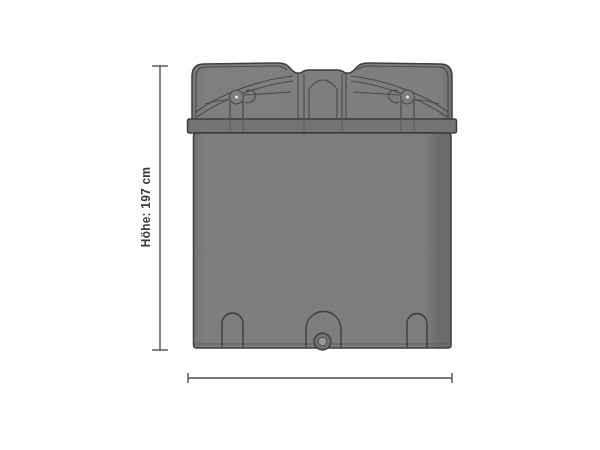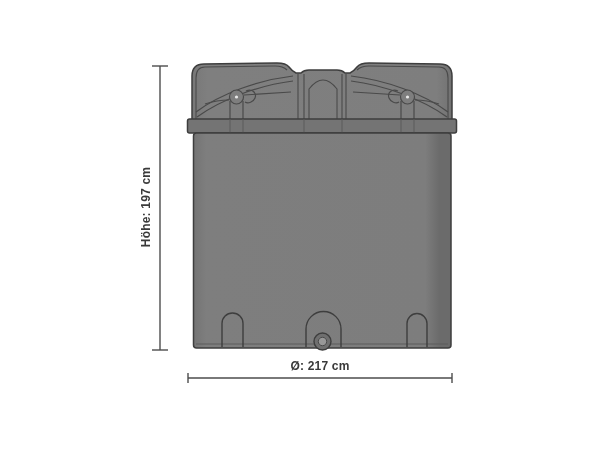--- a/index.html
+++ b/index.html
@@ -142,15 +142,14 @@
 
     <g stroke="#4d4d4d" stroke-width="1.4" fill="none">
       <path d="M 188 378 L 452 378"></path>
       <path d="M 188 373 L 188 383"></path>
       <path d="M 452 373 L 452 383"></path>
     </g>
   </svg>
 
   <div class="dim-label height-label">Höhe: 197 cm</div>
 
-  <div class="dim-label diameter-label">Ø: 217 cm</div>
 
 </div>
 
 </body></html>

